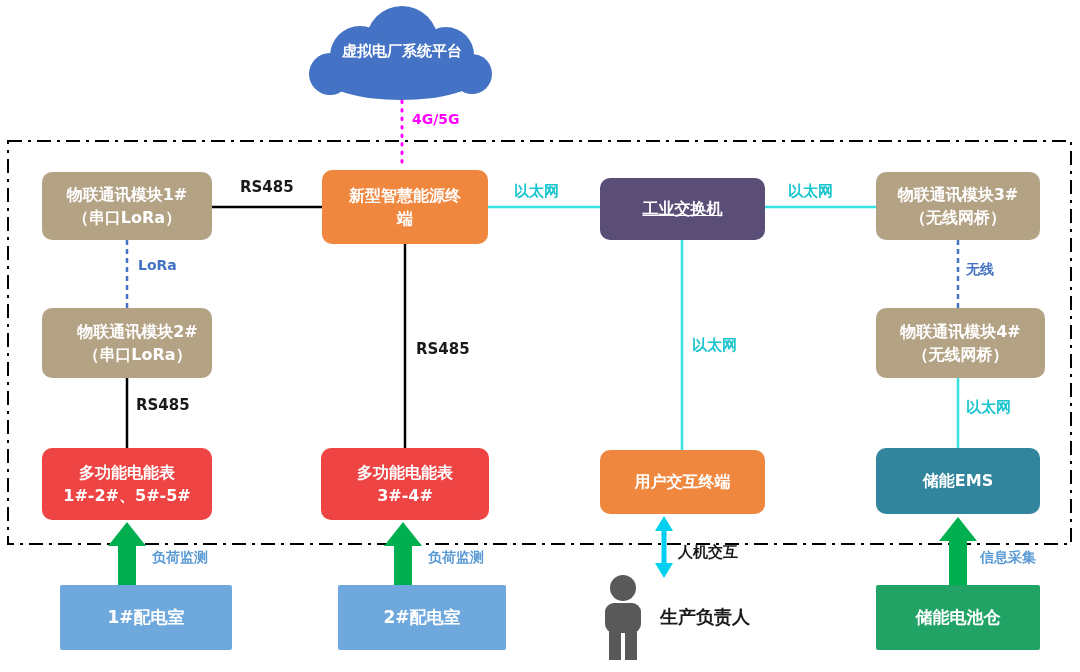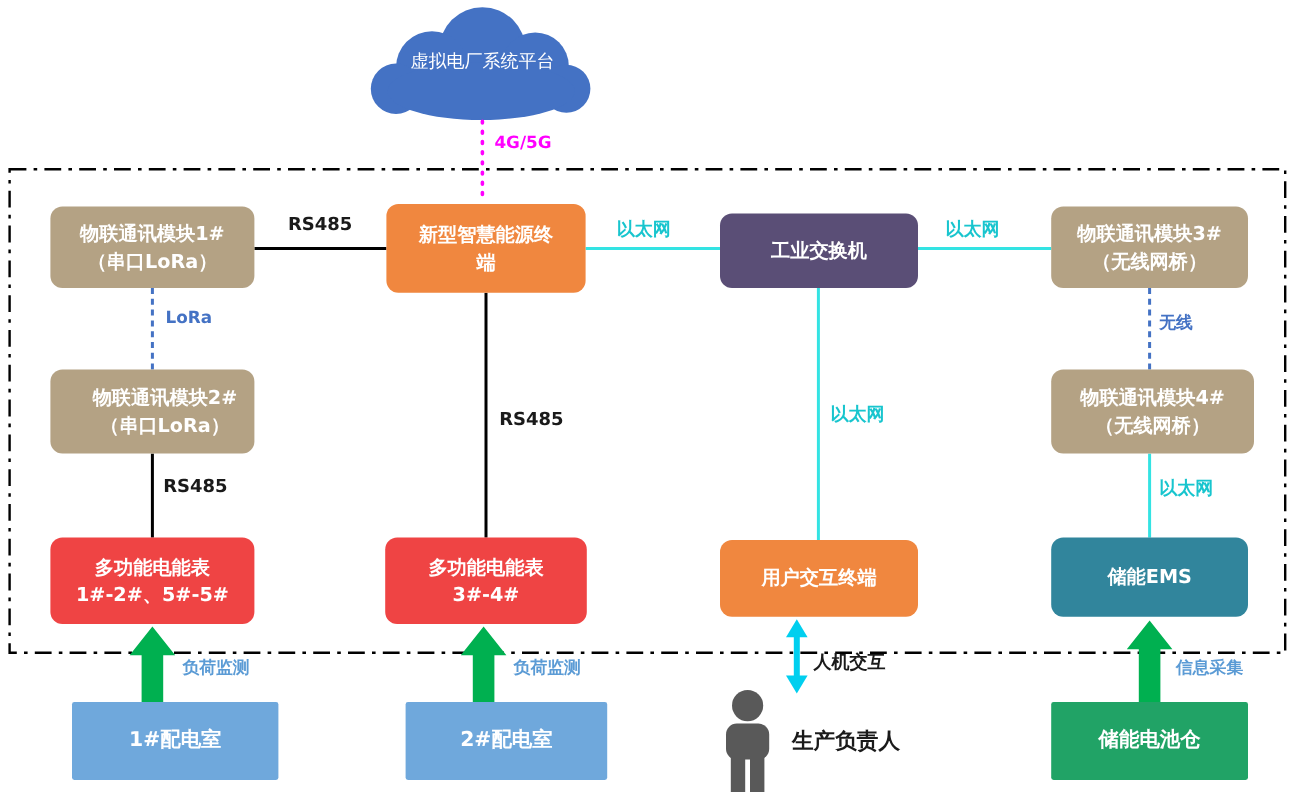--- a/index.html
+++ b/index.html
@@ -43,21 +43,21 @@
     line-height: 1;
   }
   .c-black   { color: #1a1a1a; }
   .c-cyan    { color: #18C5CE; }
   .c-blue    { color: #4472C4; }
   .c-lblue   { color: #5B9BD5; }
   .c-magenta { color: #FF00FF; }
   .cloud-label {
     position: absolute;
     left: 322px; top: 42px; width: 160px;
-    color: #ffffff; font-weight: normal; font-size: 15px;
+    color: #ffffff; font-weight: bold; font-size: 15px;
     text-align: center;
   }
   .person-label {
     position: absolute;
     left: 660px; top: 605px;
     color: #1a1a1a; font-size: 18px; font-weight: bold;
     white-space: nowrap;
   }
 </style>
 </head>
@@ -120,21 +120,21 @@
 
   <div class="node tan" style="left:42px;top:172px;width:170px;height:68px;">
     <span>物联通讯模块1#</span>
     <span>（串口LoRa）</span>
   </div>
 
   <div class="node orange" style="left:322px;top:170px;width:166px;height:74px;padding:0 20px;">
     <span>新型智慧能源终端</span>
   </div>
 
-  <div class="node purple" style="left:600px;top:178px;width:165px;height:62px;">
+  <div class="node purple" style="left:600px;top:178px;width:165px;height:62px;text-decoration:underline;">
     <span>工业交换机</span>
   </div>
 
   <div class="node tan" style="left:876px;top:172px;width:164px;height:68px;">
     <span>物联通讯模块3#</span>
     <span>（无线网桥）</span>
   </div>
 
   <div class="node tan" style="left:42px;top:308px;width:170px;height:70px;padding-left:21px;">
     <span>物联通讯模块2#</span>

